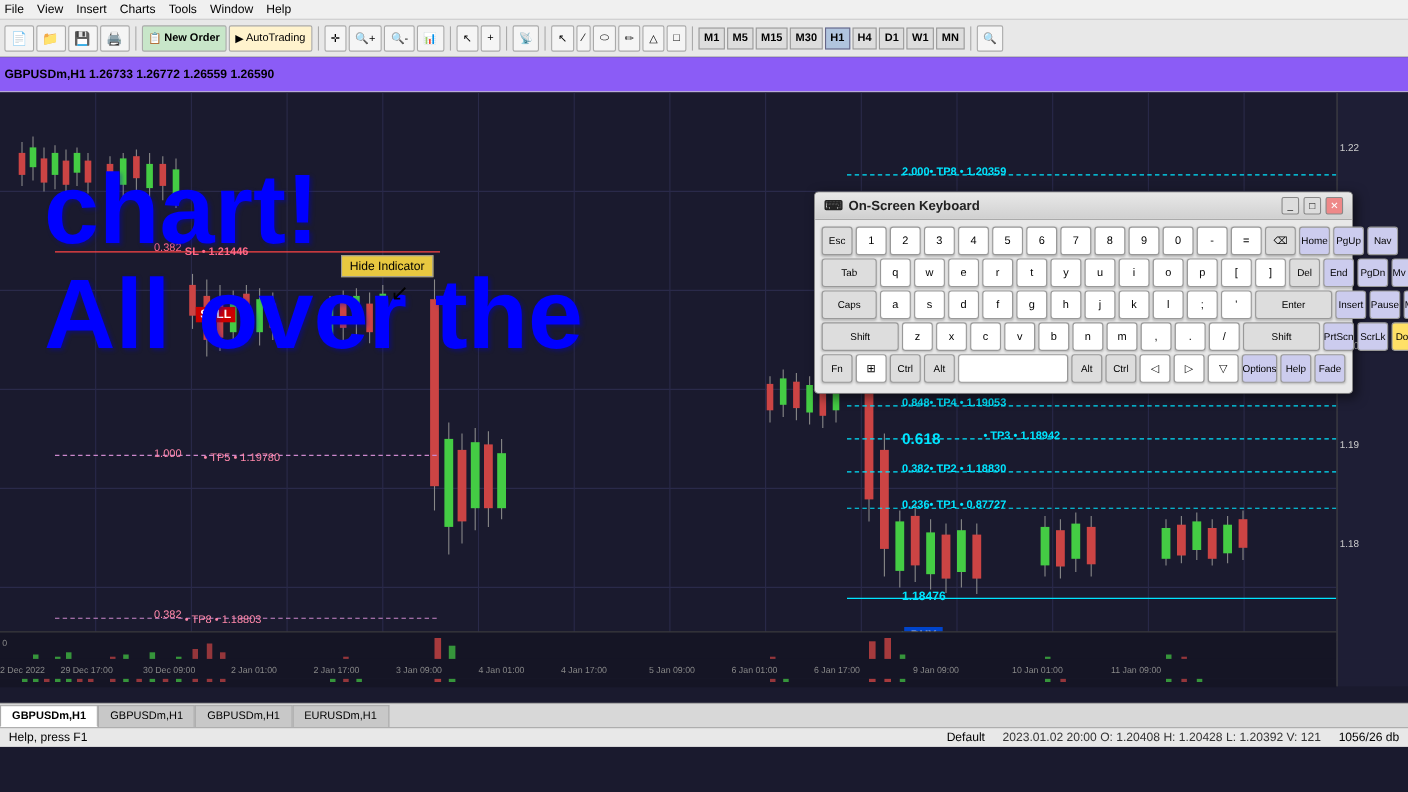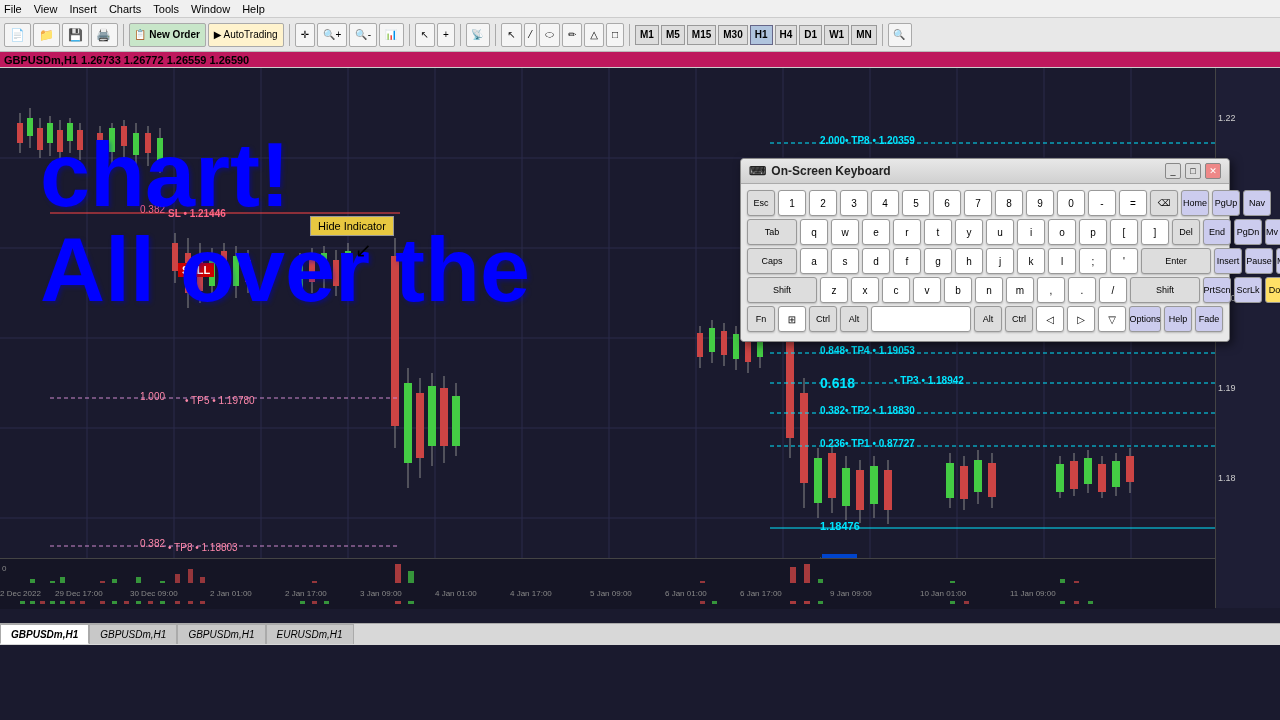--- a/index.html
+++ b/index.html
@@ -61,23 +61,23 @@
       font-weight: bold;
       border: 1px solid #999;
       background: #ddd;
       cursor: pointer;
       height: 20px;
     }
     .timeframe-btn.active { background: #b0c4de; border-color: #668; }
 
     
     #symbolbar {
-      background: #be185d;
+      background: #8b5cf6;
       color: #000;
-      height: 16px;
+      height: 32px;
       display: flex;
       align-items: center;
       padding: 0 4px;
       font-size: 11px;
       border-bottom: 1px solid #ccc;
       font-weight: bold;
     }
 
     
     #chart-area {
@@ -264,23 +264,22 @@
 
     
     #tabbar {
       position: absolute;
       bottom: 18px;
       left: 0;
       right: 0;
       height: 22px;
       background: #d8d8d8;
       display: flex;
-      align-items: flex-start;
+      align-items: flex-end;
       border-top: 1px solid #aaa;
-      font-style: italic;
     }
     .chart-tab {
       padding: 3px 10px;
       font-size: 10px;
       background: #c8c8c8;
       border: 1px solid #aaa;
       border-bottom: none;
       cursor: pointer;
       color: #000;
       height: 20px;
@@ -789,14 +788,20 @@
       <span>GBPUSDm,H1</span>
     </div>
     <div class="chart-tab">
       <span>GBPUSDm,H1</span>
     </div>
     <div class="chart-tab">
       <span>EURUSDm,H1</span>
     </div>
   </div>
 
+  <div id="statusbar">
+    <span class="status-left">Help, press F1</span>
+    <span class="status-mid">Default</span>
+    <span class="status-right">2023.01.02 20:00   O: 1.20408   H: 1.20428   L: 1.20392   V: 121</span>
+    <span style="padding:0 8px;">1056/26 db</span>
+  </div>
 
 </div>
 
 </body></html>

